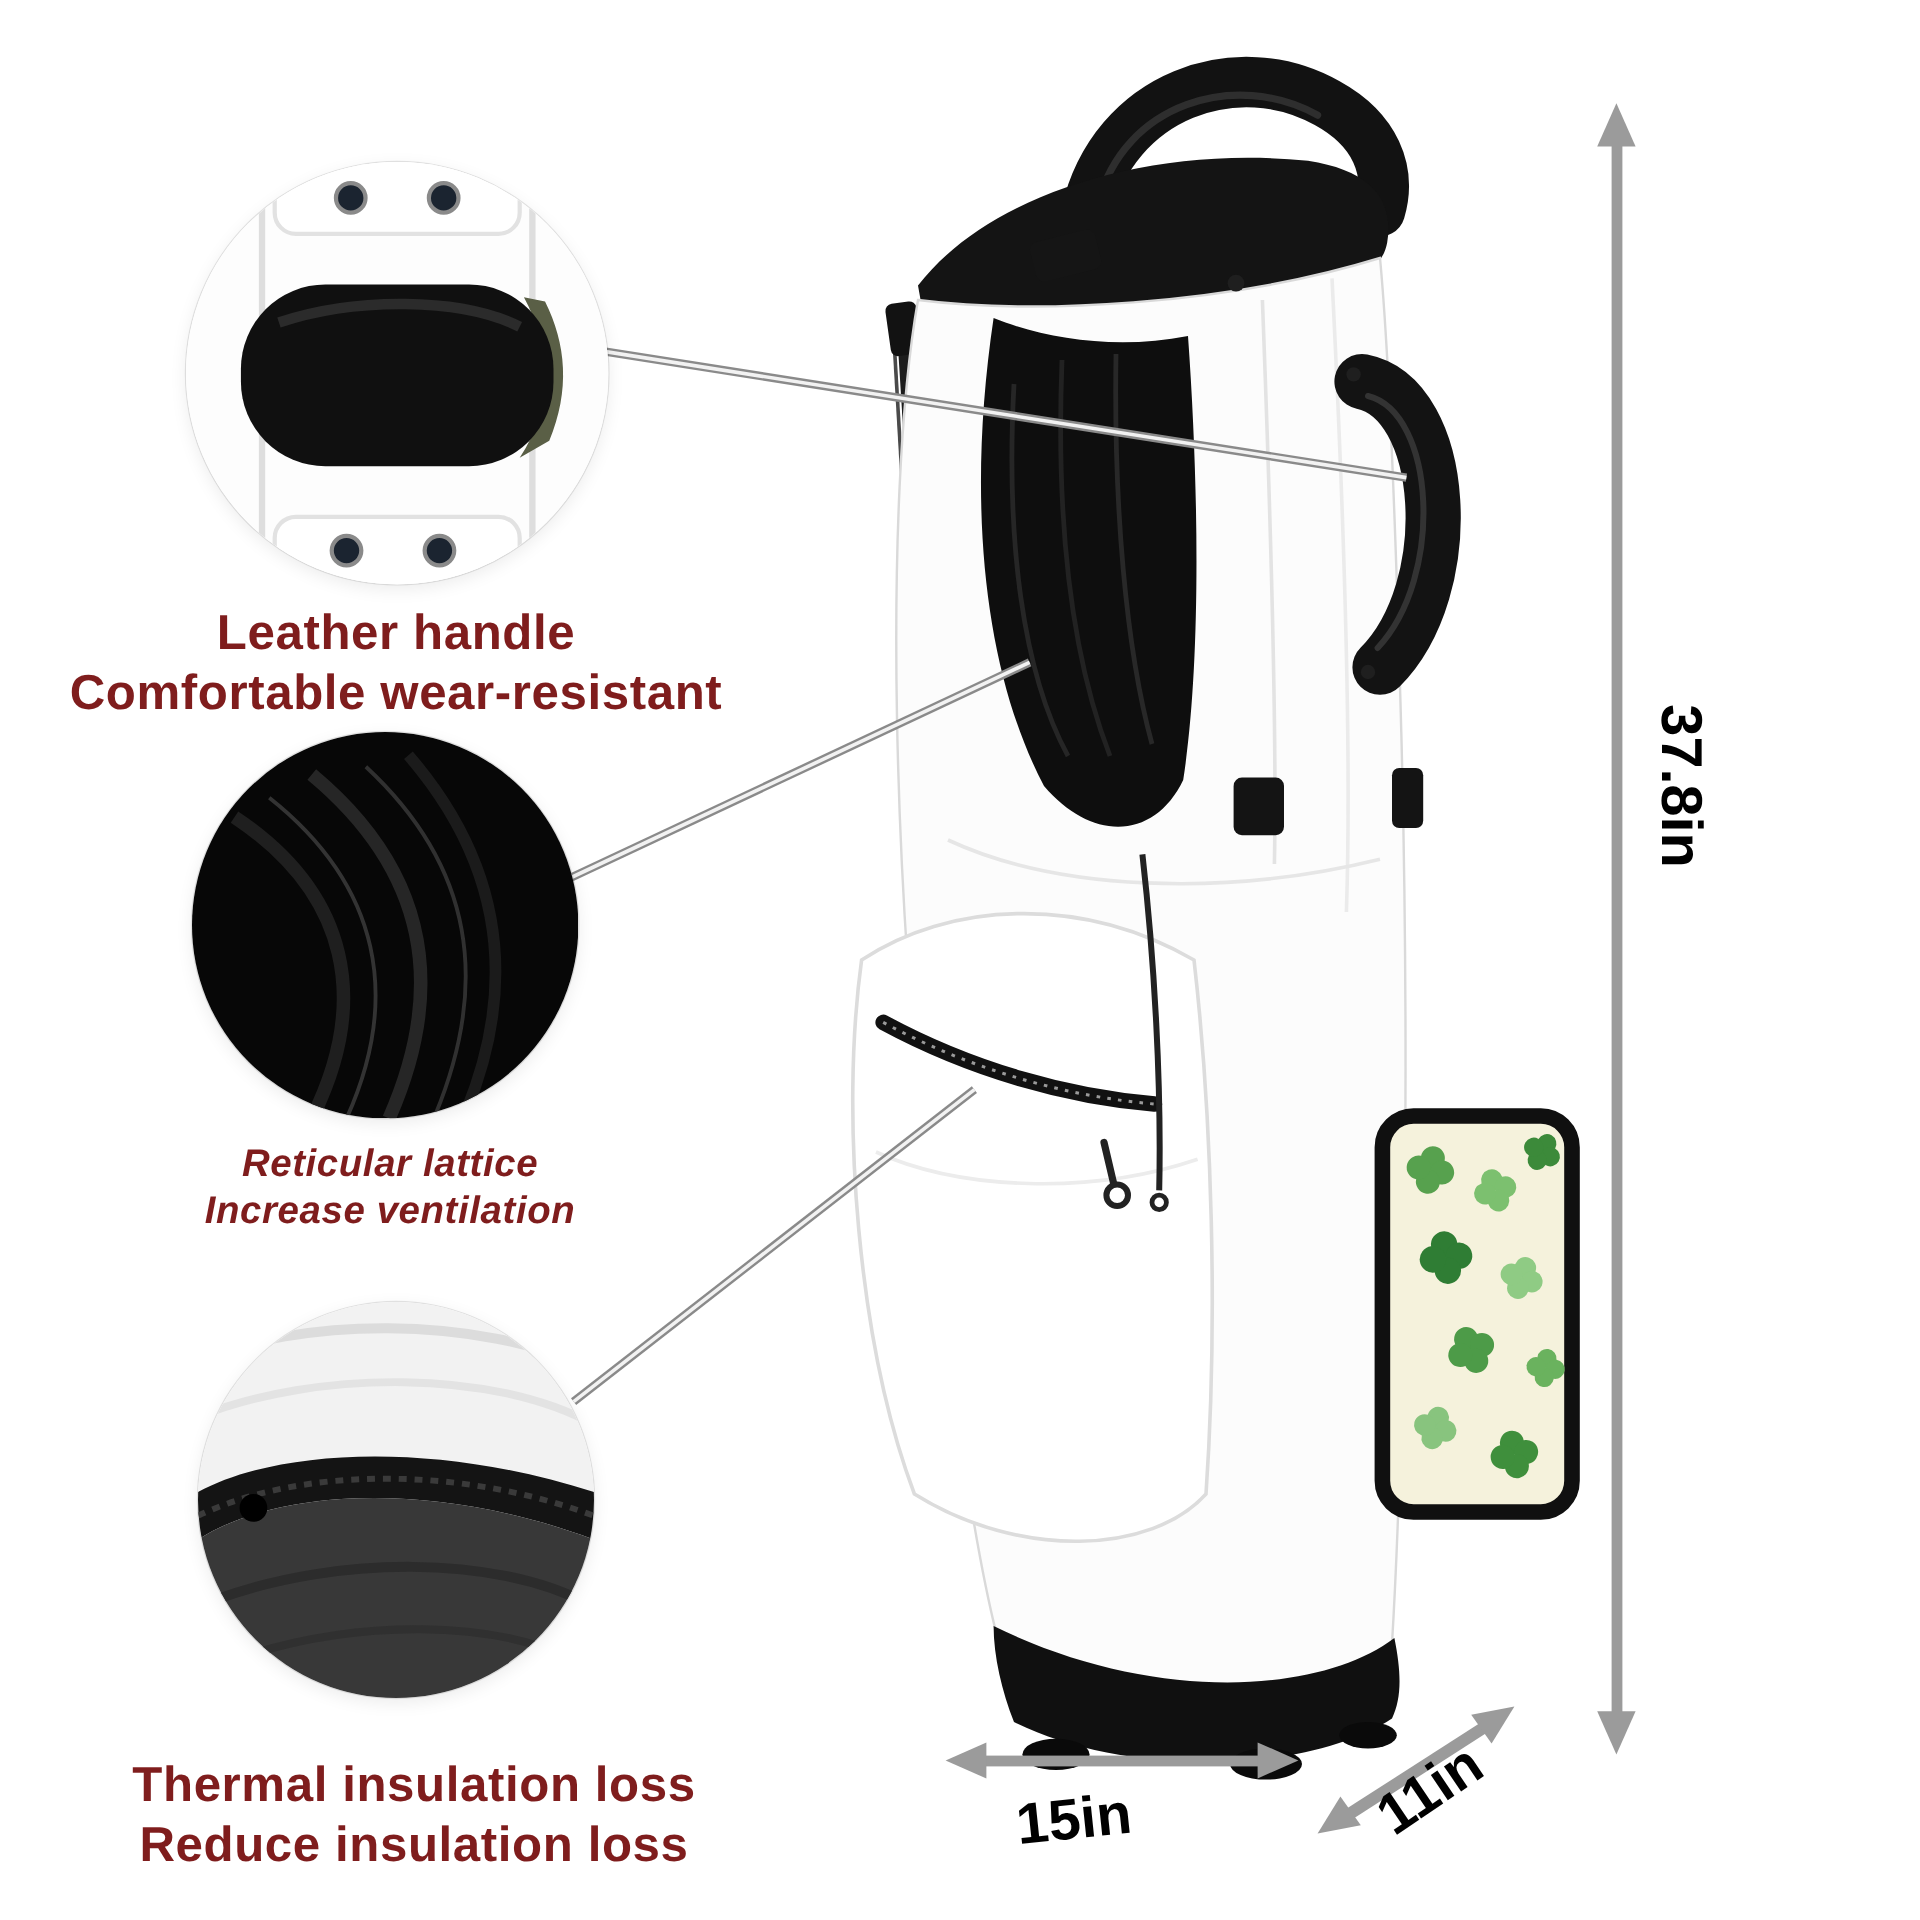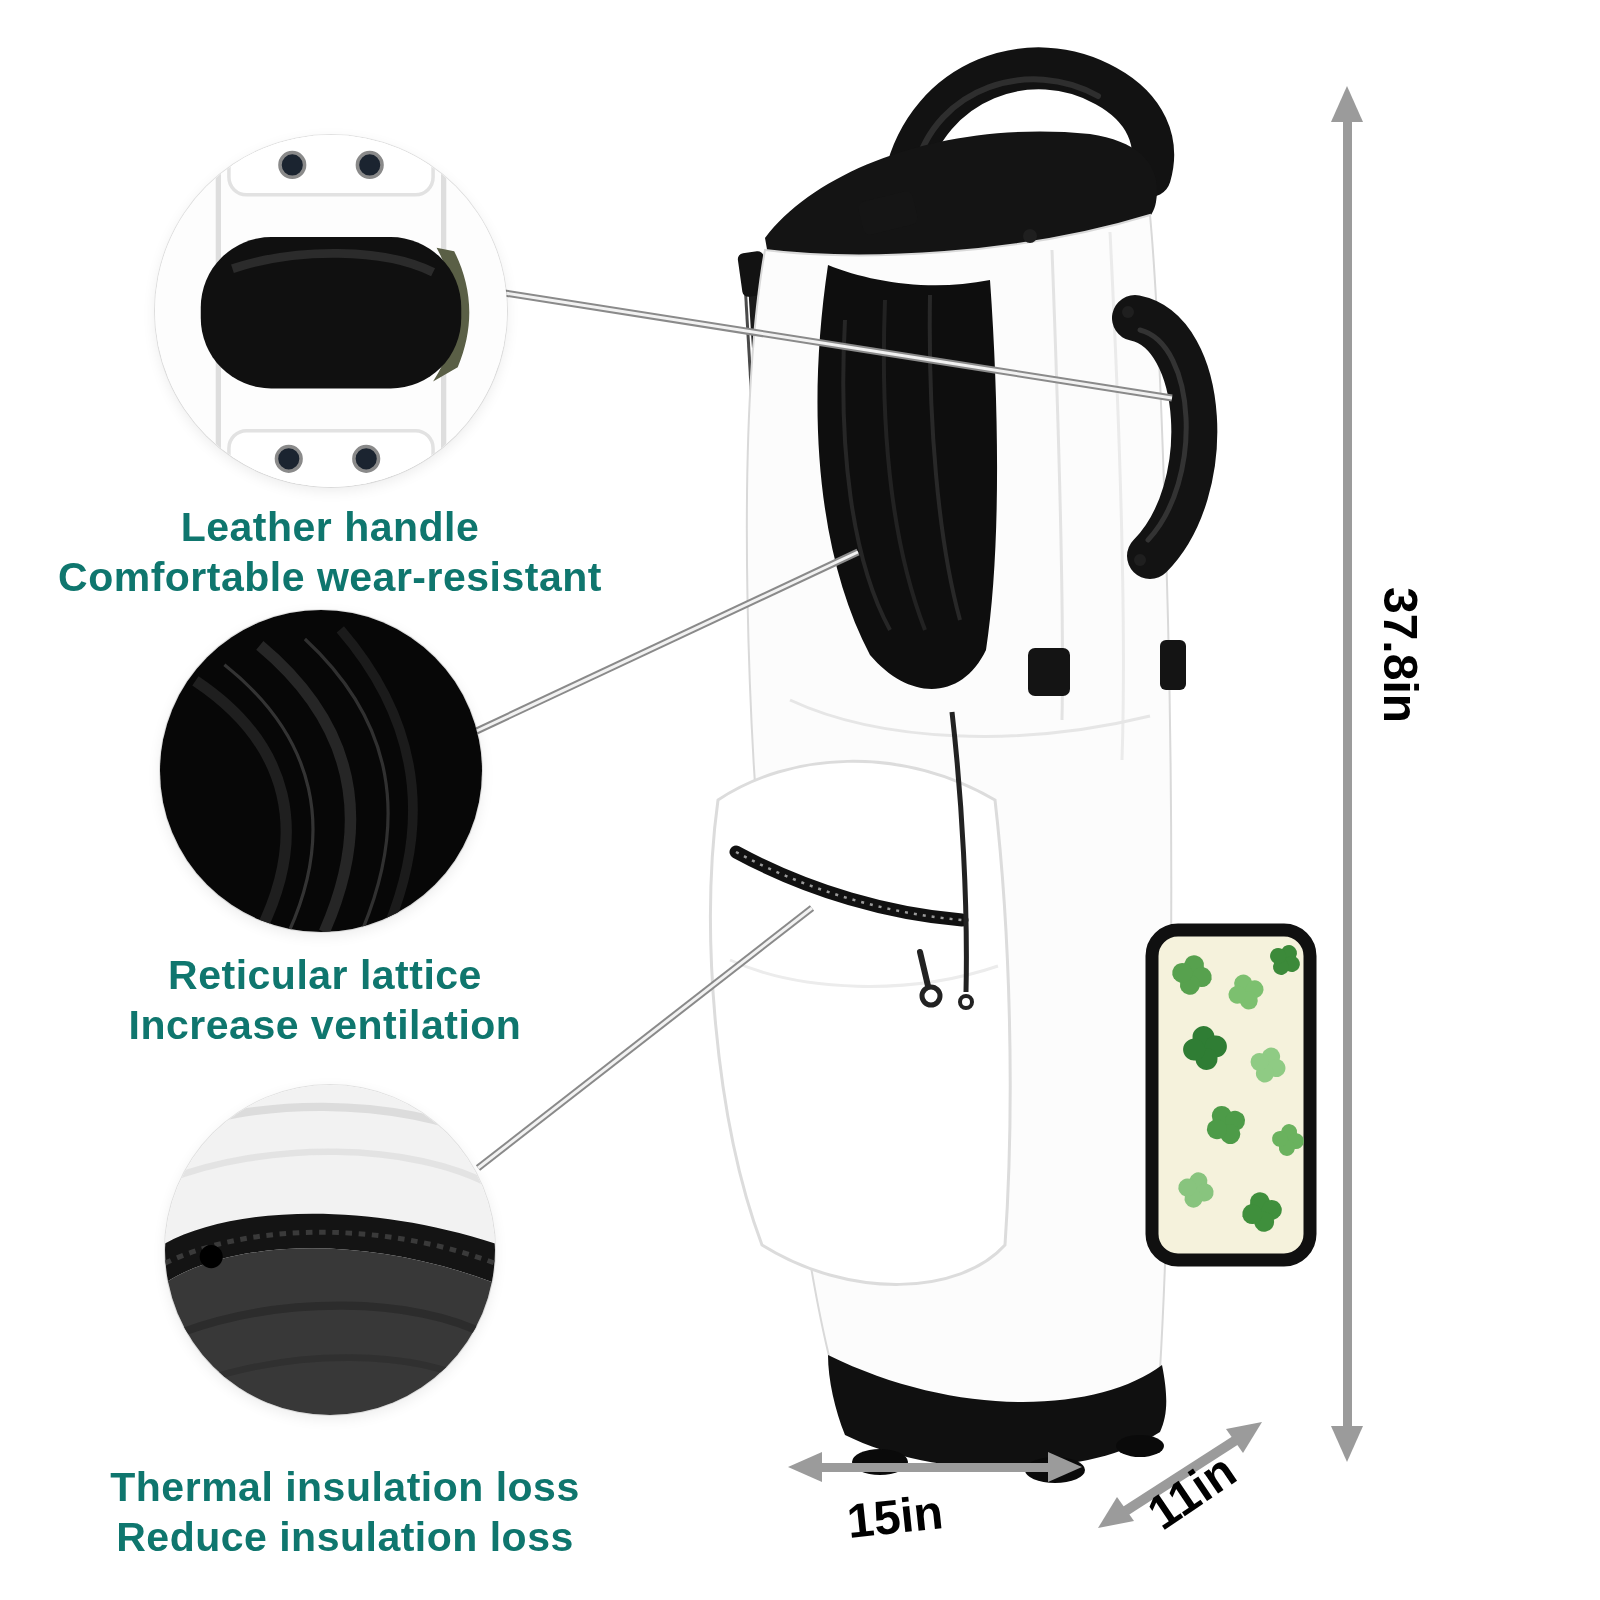--- a/index.html
+++ b/index.html
@@ -11,25 +11,25 @@
   .callout-circle{
     position:absolute;border-radius:50%;overflow:hidden;background:#fff;
     box-shadow:0 0 0 1px rgba(0,0,0,0.10), 0 4px 14px rgba(0,0,0,0.08);
   }
   .callout-circle svg{display:block;width:100%;height:100%;}
   #circle-1{left:155px;top:135px;width:352px;height:352px;}
   #circle-2{left:160px;top:610px;width:322px;height:322px;}
   #circle-3{left:165px;top:1085px;width:330px;height:330px;}
   .callout-label{
     position:absolute;text-align:center;font-weight:800;line-height:1.22;
-    color:#0f766e;letter-spacing:0.5px;
+    color:#7f1d1d;letter-spacing:0.5px;
   }
   .callout-label .t1,.callout-label .t2{white-space:nowrap;}
   #label-1{left:5px;top:502px;width:650px;font-size:41px;}
-  #label-2{left:5px;top:950px;width:640px;font-size:41px;}
+  #label-2{left:5px;top:950px;width:640px;font-size:32px;font-style:italic;}
   #label-3{left:0px;top:1462px;width:690px;font-size:41px;}
   .dim-label{
     position:absolute;font-weight:800;font-size:48px;text-align:center;
     color:#000;white-space:nowrap;
   }
   #dim-height{left:1300px;top:625px;width:200px;height:60px;line-height:60px;transform:rotate(90deg);}
   #dim-width{left:795px;top:1487px;width:200px;height:60px;line-height:60px;transform:rotate(-6deg);}
   #dim-depth{left:1092px;top:1462px;width:200px;height:60px;line-height:60px;transform:rotate(-34deg);}
 </style>
 </head>

